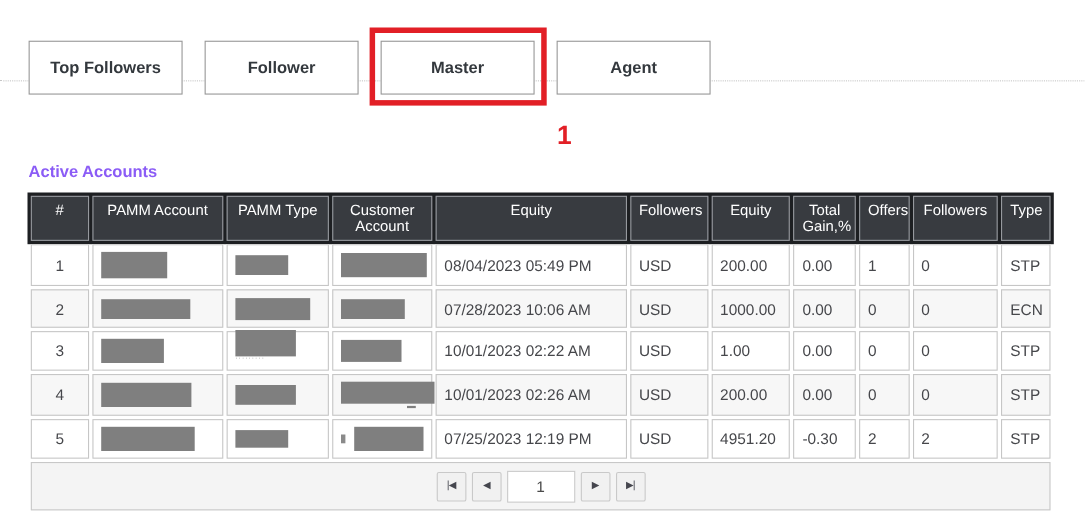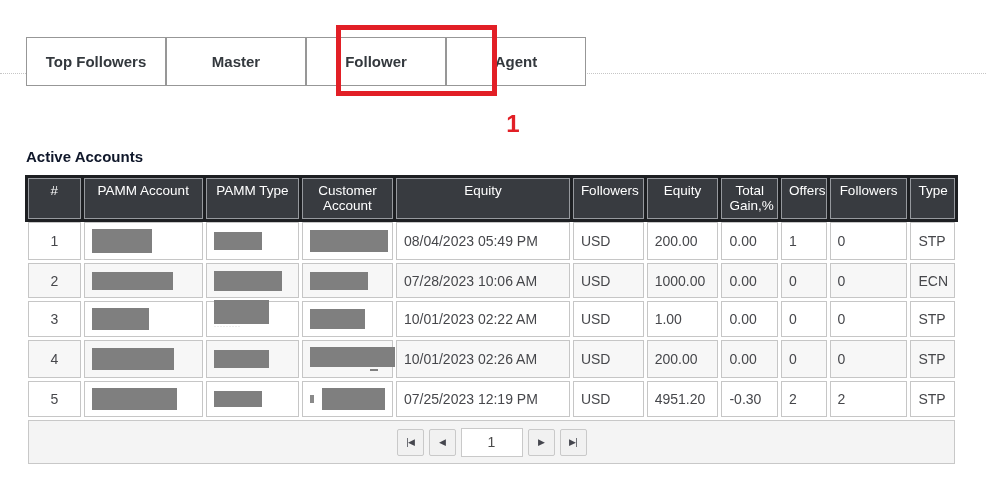--- a/index.html
+++ b/index.html
@@ -5,33 +5,33 @@
   * { margin:0; padding:0; box-sizing:border-box; }
   html,body { width:986px; height:482px; background:#ffffff; overflow:hidden;
               font-family:"Liberation Sans","DejaVu Sans",sans-serif; }
   .page { position:relative; width:986px; height:482px; background:#fff; }
 
   
   .dotted-line { position:absolute; top:73px; left:0; width:986px; height:0;
                  border-top:1px dotted #c6c6c6; z-index:0; }
 
   
-  .tabs { position:absolute; top:37px; left:26px; display:flex; z-index:1;border-radius:12px; }
+  .tabs { position:absolute; top:37px; left:26px; display:flex; gap:20px; z-index:1;border-radius:12px; }
   .tab-btn { width:140px; height:49px; background:#ffffff; border:1px solid #979797;
              color:#33383d; font-weight:700; font-size:15px;
              display:flex; align-items:center; justify-content:center; cursor:pointer; }
 
   
   .red-box { position:absolute; left:336px; top:25px; width:161px; height:71px;
              border:5px solid #e21f26; z-index:2; pointer-events:none; }
   .red-num { position:absolute; left:496px; top:110px; width:34px; text-align:center;
              color:#e21f26; font-weight:700; font-size:24px; z-index:2; }
 
   
-  .grid-title { position:absolute; left:26px; top:148px; font-size:15px; font-weight:700; color:#0f172a; }
+  .grid-title { position:absolute; left:26px; top:148px; font-size:15px; font-weight:700; color:#8b5cf6; }
   .items-count { position:absolute; top:155px; left:28px; width:930px; text-align:right;
                  font-size:15px; color:#3a3a3a; }
 
   
   .grid-wrap { position:absolute; left:25px; top:175px; width:936px; }
   .head-bg { position:absolute; left:0; top:0; width:933px; height:47px; background:#1d1f22; }
   table.grid { position:relative; border-collapse:separate; border-spacing:3px; width:933px; table-layout:fixed; }
   th { background:#383b40; border:1px solid #96999e; color:#ffffff; font-weight:400;
        font-size:13.5px; text-align:center; vertical-align:top; padding:4px 7px; height:41px; }
   th.center { text-align:center; }
@@ -57,22 +57,22 @@
 </style>
 </head>
 <body>
 
 <div class="page">
 
   <div class="dotted-line"></div>
 
   <nav class="tabs">
     <button class="tab-btn">Top Followers</button>
+    <button class="tab-btn">Follower</button>
     <button class="tab-btn">Master</button>
-    <button class="tab-btn">Follower</button>
     <button class="tab-btn">Agent</button>
   </nav>
 
   <div class="red-box"></div>
   <div class="red-num">1</div>
 
   <div class="grid-title">Active Accounts</div>
 
   <div class="grid-wrap">
     <div class="head-bg"></div>

